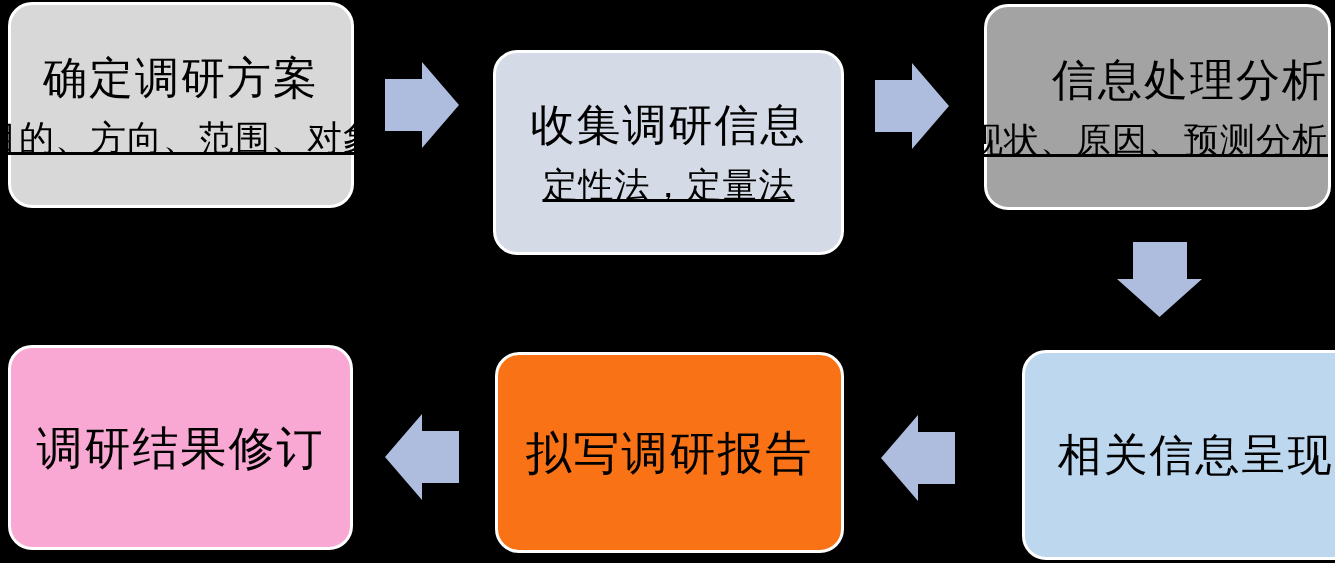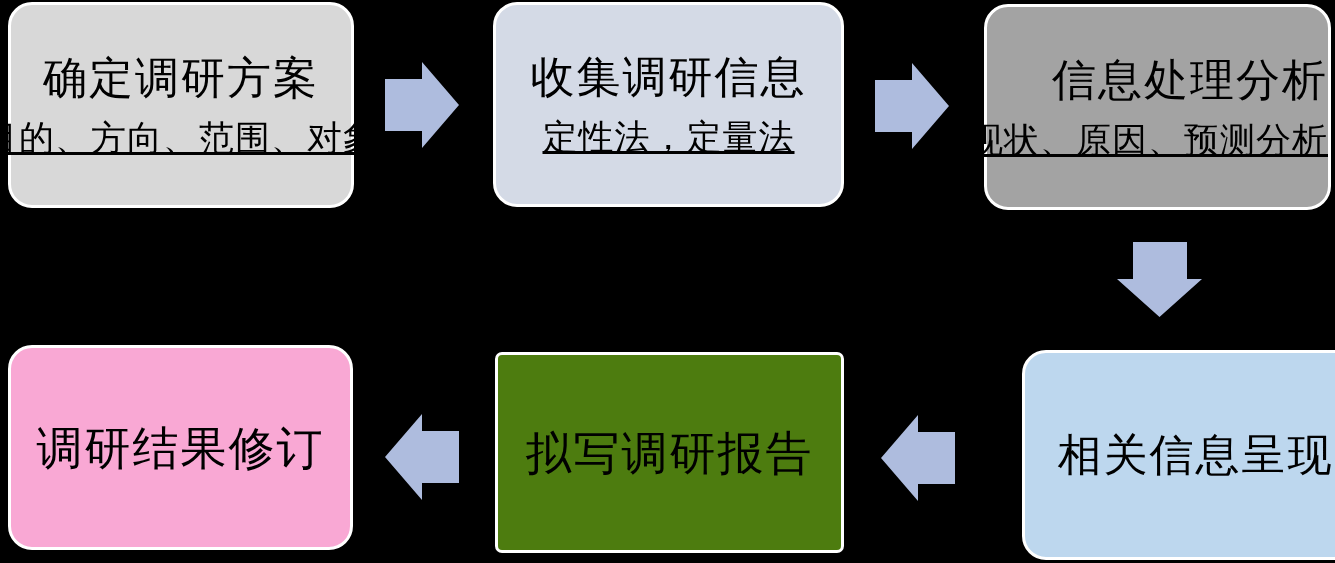--- a/index.html
+++ b/index.html
@@ -69,21 +69,21 @@
     <div class="title">确定调研方案</div>
     <div class="subtitle">目的、方向、范围、对象</div>
   </div>
 
   <div class="arrow" id="arrow1">
     <svg viewBox="0 0 74 86">
       <polygon points="0,17 37,17 37,0 74,43 37,86 37,69 0,69" style="fill: rgb(174, 188, 222);"></polygon>
     </svg>
   </div>
 
-  <div class="box" id="box2" style="background-color: rgb(212, 218, 230);">
+  <div class="box" id="box2" style="background-color: rgb(212, 218, 230); margin-top: 48px;">
     <div class="title">收集调研信息</div>
     <div class="subtitle">定性法，定量法</div>
   </div>
 
   <div class="arrow" id="arrow2">
     <svg viewBox="0 0 74 86">
       <polygon points="0,17 37,17 37,0 74,43 37,86 37,69 0,69" style="fill: rgb(174, 188, 222);"></polygon>
     </svg>
   </div>
 
@@ -101,21 +101,21 @@
   <div class="box" id="box4" style="background-color: rgb(189, 215, 238);">
     <div class="title">相关信息呈现</div>
   </div>
 
   <div class="arrow" id="arrow4">
     <svg viewBox="0 0 74 86">
       <polygon points="74,17 37,17 37,0 0,43 37,86 37,69 74,69" style="fill: rgb(174, 188, 222);"></polygon>
     </svg>
   </div>
 
-  <div class="box single" id="box5" style="background-color: #4d7c0f; border-radius: 7px;">
+  <div class="box single" id="box5" style="background-color: #f97316;">
     <div class="title">拟写调研报告</div>
   </div>
 
   <div class="arrow" id="arrow5">
     <svg viewBox="0 0 74 86">
       <polygon points="74,17 37,17 37,0 0,43 37,86 37,69 74,69" style="fill: rgb(174, 188, 222);"></polygon>
     </svg>
   </div>
 
   <div class="box single" id="box6" style="background-color: #f9a8d4;">

